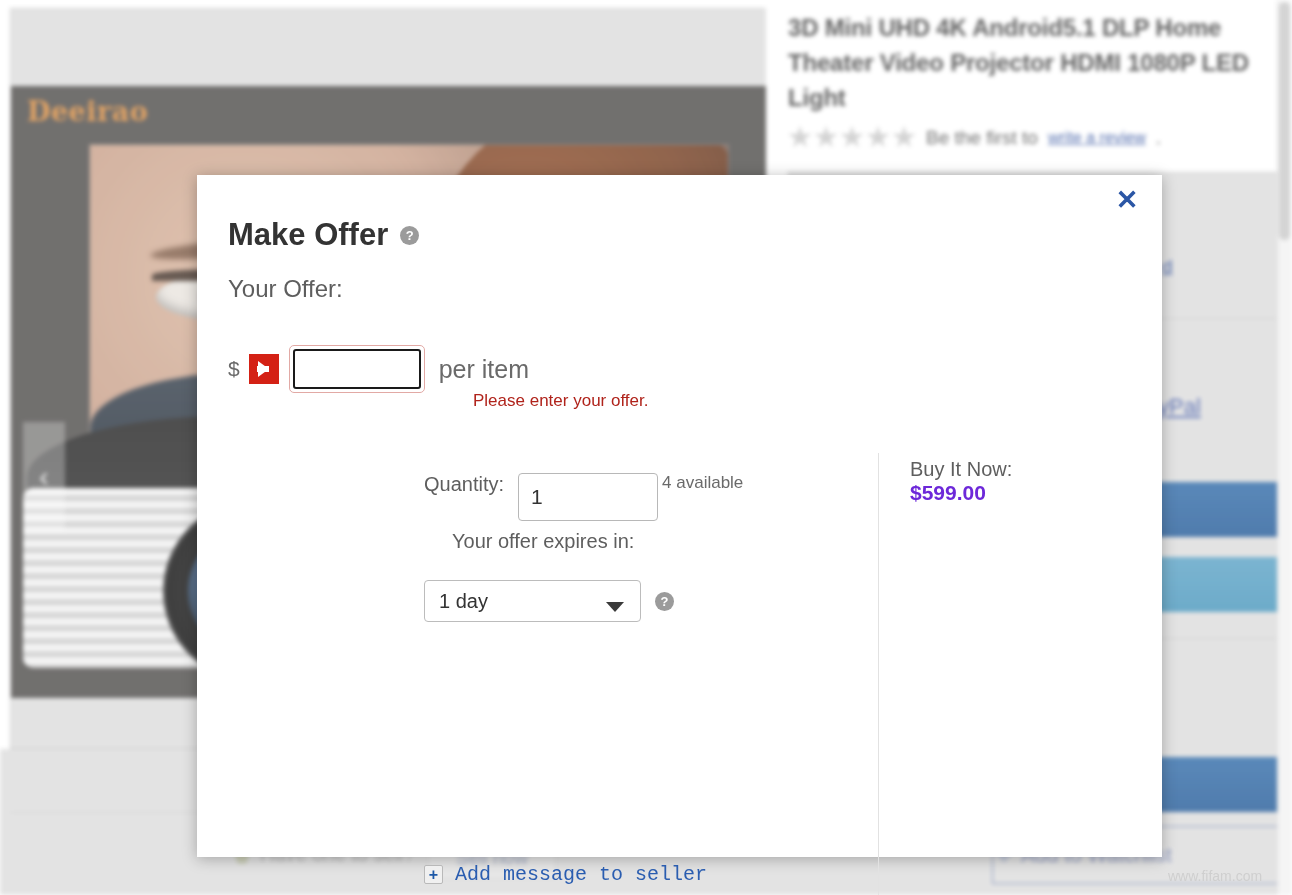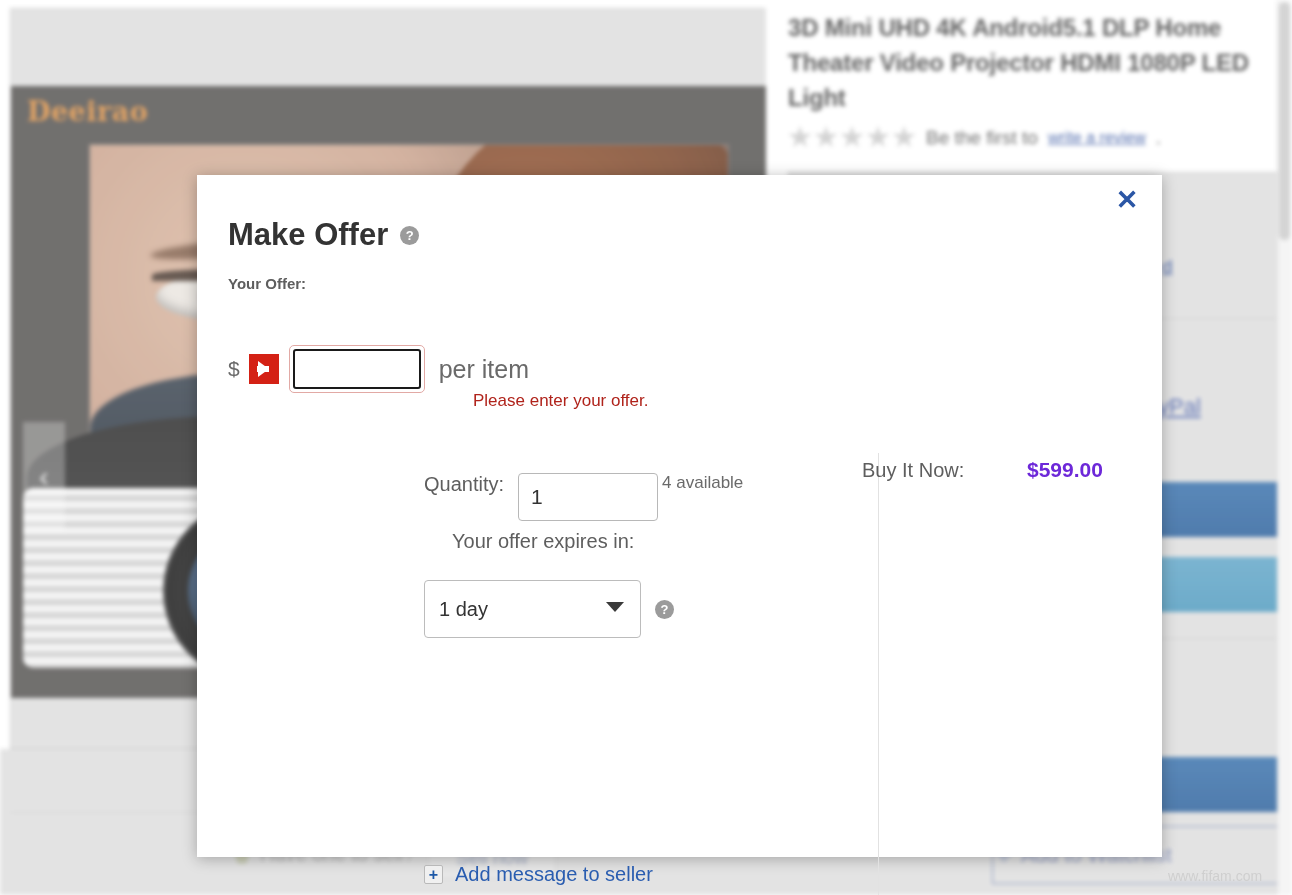--- a/index.html
+++ b/index.html
@@ -433,22 +433,22 @@
     line-height: 1;
     cursor: pointer;
   }
 
   .col-left {
     position: absolute;
     left: 31px; top: 100px;
     width: 620px;
   }
   .section-label {
-    font-size: 15px;
-    font-weight: bold;
+    font-size: 24px;
+    font-weight: normal;
     color: #5e5e5e;
   }
 
   .offer-row {
     position: absolute;
     left: 31px; top: 170px;
     display: flex; align-items: center;
   }
   .dollar-sign {
     font-size: 21px;
@@ -536,21 +536,21 @@
     font-size: 20px;
     color: #5e5e5e;
     margin-left: 28px;
   }
   .expires-row {
     position: absolute;
     left: 227px; top: 405px;
     display: flex; align-items: center;
   }
   .expires-select {
-    width: 217px; height: 58px;
+    width: 217px; height: 42px;
     border: 1px solid #bcbcbc;
     border-radius: 4px;
     background: #ffffff;
     display: flex; align-items: center;
     padding: 0 14px;
     position: relative;
     cursor: pointer;
   }
   .expires-value {
     font-size: 20px;
@@ -579,33 +579,34 @@
     border-radius: 2px;
     color: #1d58a7;
     font-size: 16px;
     font-weight: bold;
     display: flex; align-items: center; justify-content: center;
     line-height: 1;
   }
   .add-msg-text {
     font-size: 20px;
     color: #2a5db0;
+    font-family: Liberation Mono, monospace;
   }
 
   .divider-v {
     position: absolute;
     left: 681px; top: 278px;
     width: 1px; height: 520px;
     background: #e2e2e2;
   }
 
   .bin-row {
     position: absolute;
-    left: 665px; top: 283px;
-    display: flex; align-items: baseline;
+    left: 713px; top: 283px;
+    display: flex; align-items: baseline; flex-direction: column;
   }
   .bin-label {
     font-size: 20px;
     color: #5e5e5e;
     width: 165px;
   }
   .bin-price {
     font-size: 21px;
     font-weight: bold;
     color: #6d28d9;

